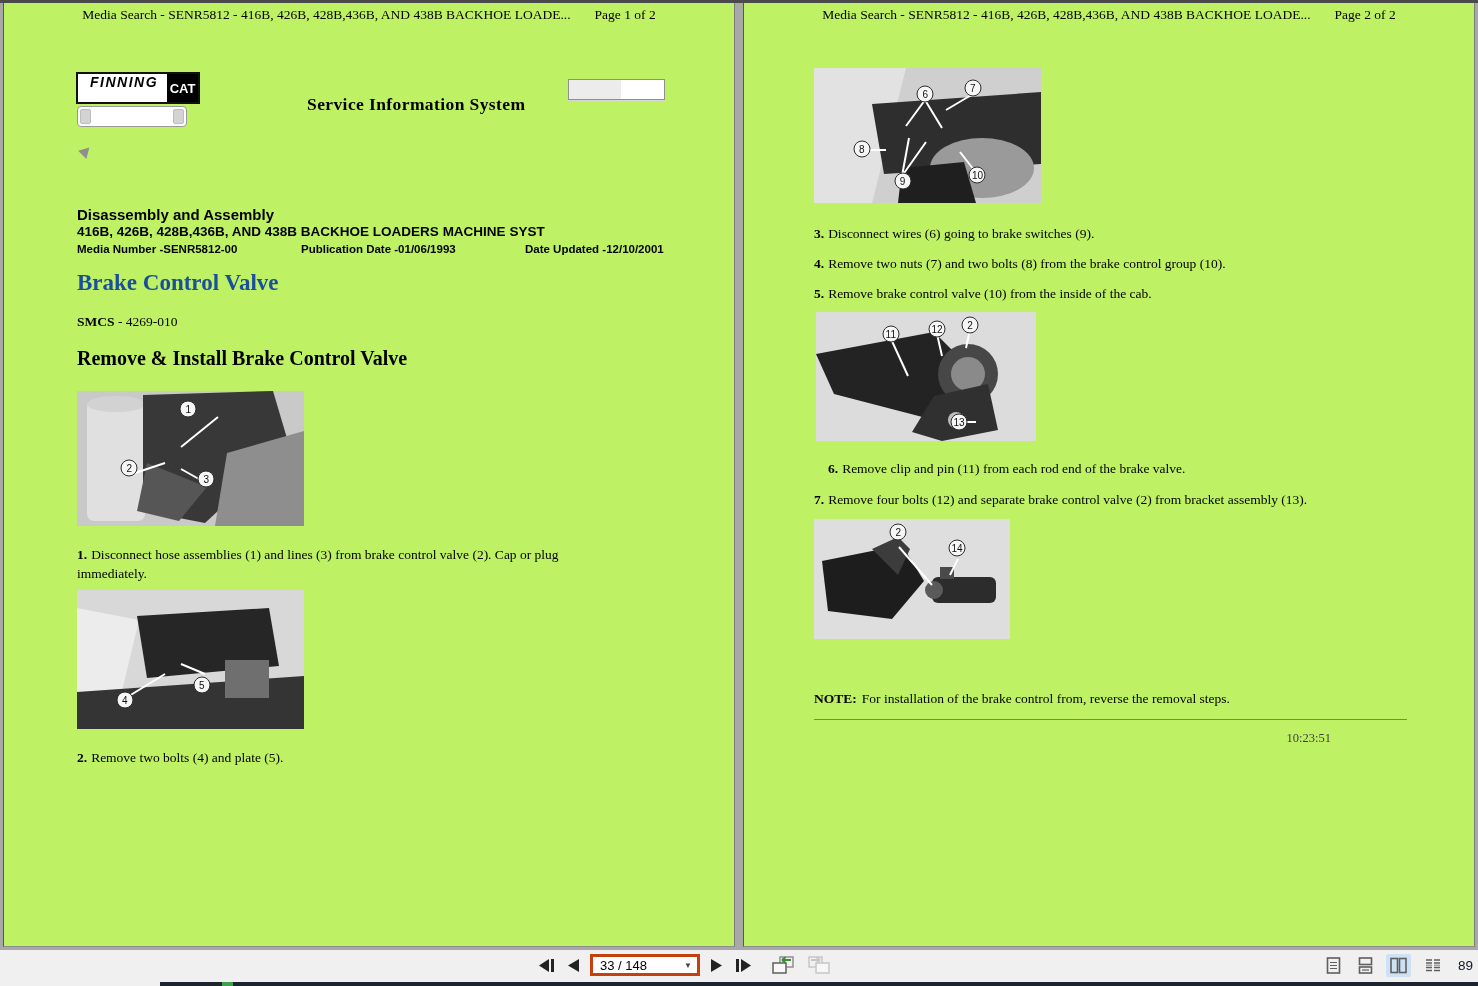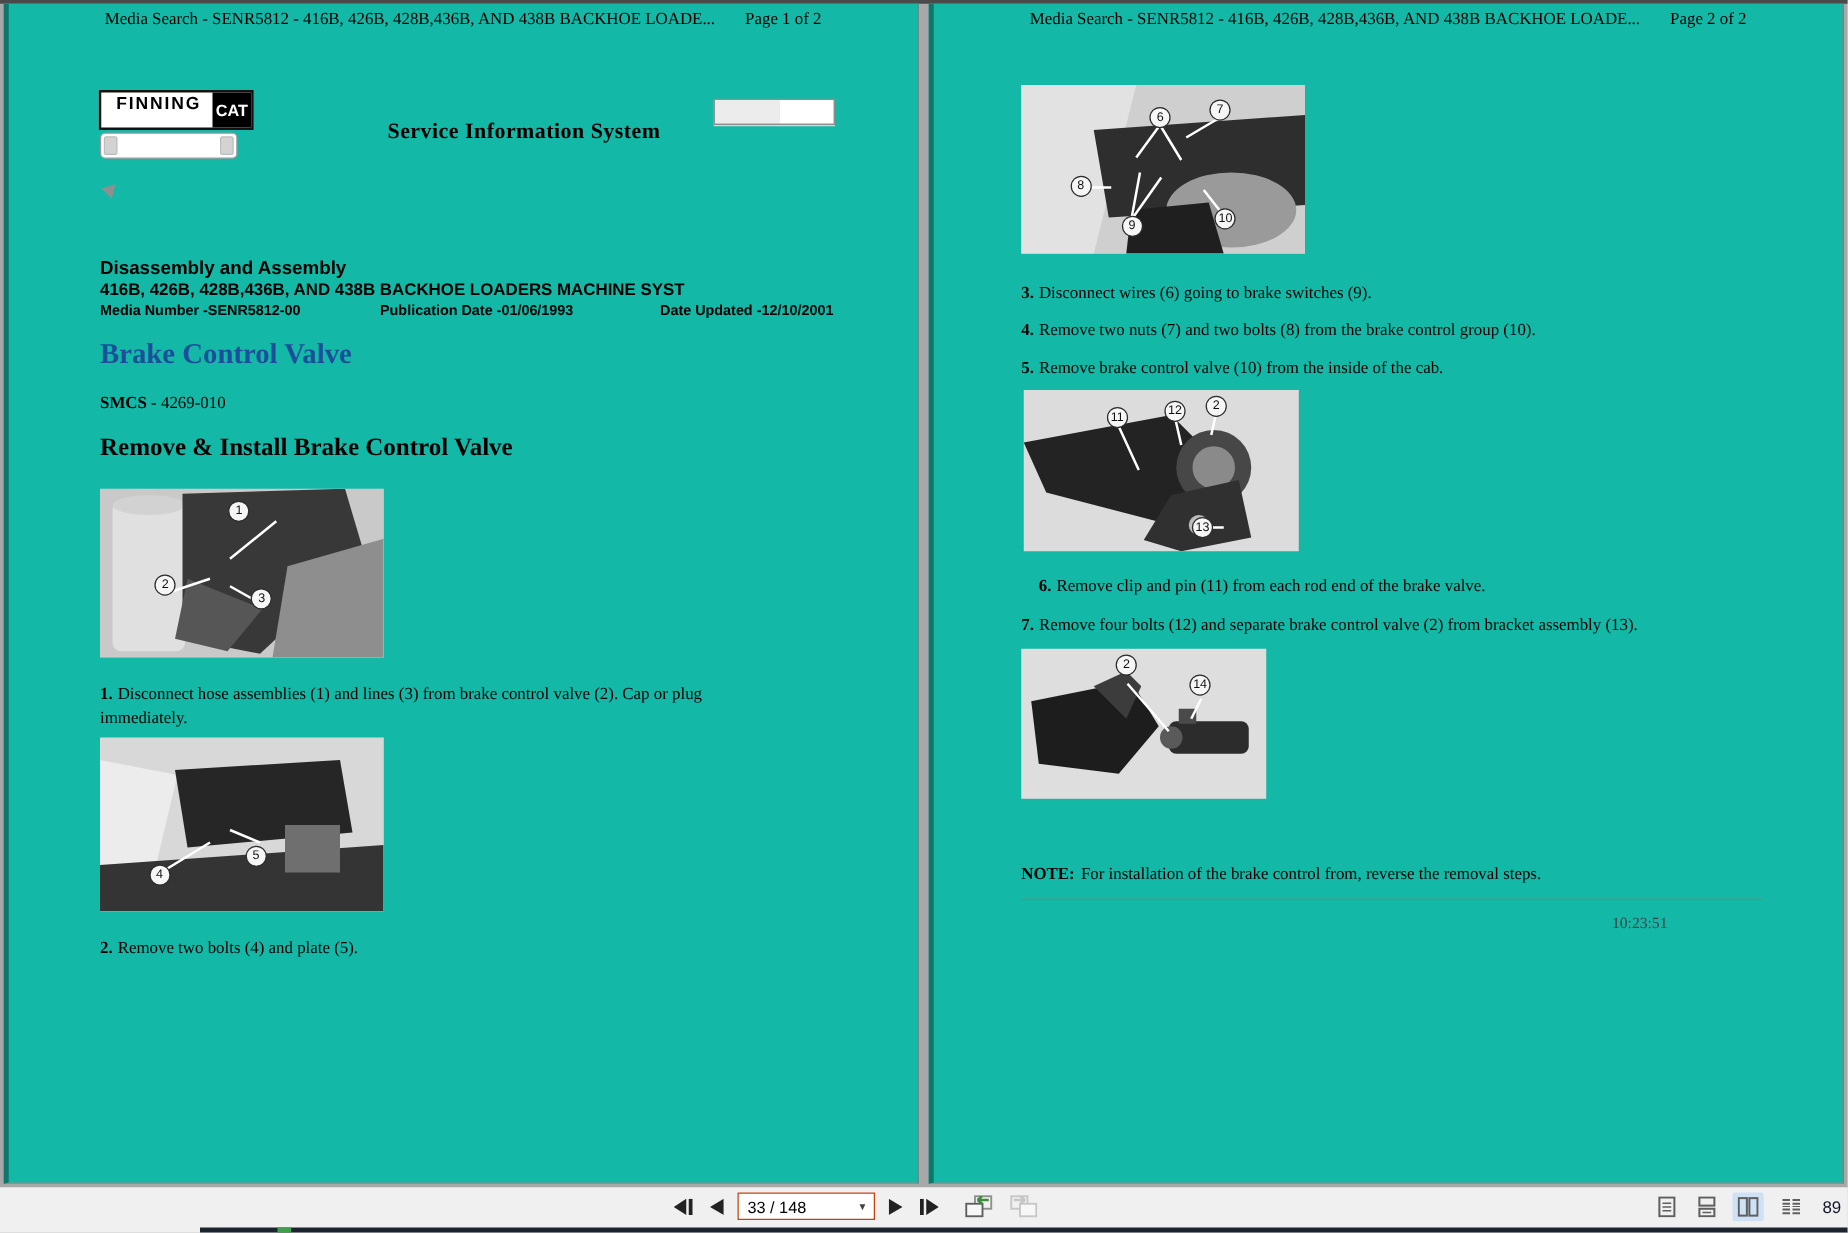--- a/index.html
+++ b/index.html
@@ -3,32 +3,32 @@
 <meta charset="utf-8">
 <style>
   * { margin:0; padding:0; box-sizing:border-box; }
   html,body { width:1478px; height:986px; overflow:hidden; background:#f0f0f1;
               font-family:"Liberation Serif", serif; color:#000; }
 
   
   .doc-area { position:absolute; left:0; top:0; width:1478px; height:950px;
               background:#a8a8a8; border-top:3px solid #4a4a4a;
               display:flex; gap:8px; padding:0 3px 3px 3px; }
-  .page { position:relative; background:#14b8a6; flex:1; overflow:hidden;
-          border-left:4px solid #0f766e; border-right:1px solid #7e7e7e; border-bottom:1px solid #8e8e8e; }
+  .page { position:relative; background:#bef264; flex:1; overflow:hidden;
+          border-left:1px solid #0f766e; border-right:1px solid #7e7e7e; border-bottom:1px solid #8e8e8e; }
 
   .page-header { position:absolute; top:4px; left:0; right:0; display:flex;
                  justify-content:center; gap:24px; font-size:13.5px; white-space:nowrap; }
 
   
   .logo { position:absolute; left:72px; top:69px; height:32px; display:flex;
           border:2px solid #111; background:#fff; }
   .logo-finning { display:flex; align-items:center; padding:0 9px 12px 12px;
                   font-family:"Liberation Sans", sans-serif; font-weight:bold;
-                  letter-spacing:1.5px; font-size:14px; }
+                  font-style:italic; letter-spacing:1.5px; font-size:14px; }
   .logo-cat { background:#000; color:#fff; display:flex; align-items:center; justify-content:center;
               width:31px; font-family:"Liberation Sans", sans-serif; font-weight:bold; font-size:13px; }
   .sis-title { position:absolute; left:303px; top:91px; font-size:17.5px; font-weight:bold;
                letter-spacing:.4px; }
   .tr-box { position:absolute; left:564px; top:76px; width:97px; height:21px;
             background:linear-gradient(to right,#ececec 0 55%,#fff 55%);
             border:1px solid #8f8f8f; box-shadow:0 1px 0 #d7d7d7; }
   .empty-select { position:absolute; left:73px; top:103px; width:110px; height:21px;
                   background:#fff; border:1px solid #9a9a9a; border-radius:4px;
                   display:flex; justify-content:space-between; align-items:center; padding:2px; }
@@ -58,21 +58,21 @@
         background:#f6f6f6; border:1px solid #2c2c2c; color:#111;
         font:10px/15px "Liberation Sans", sans-serif; text-align:center;
         transform:translate(-50%,-50%); }
 
   
   .toolbar { position:absolute; left:0; top:950px; width:1478px; height:33px;
              background:#f0f0f1; }
   .nav-group { position:absolute; left:537px; top:0; bottom:3px; display:flex;
                align-items:center; gap:9px; }
   .tb-btn { display:flex; align-items:center; justify-content:center; padding:2px; cursor:default; }
-  .page-box { width:110px; height:22px; background:#fff; border:1px solid #c2410c;
+  .page-box { width:110px; height:22px; background:#fff; border:3px solid #c2410c;
               display:flex; align-items:center; font-family:"Liberation Sans", sans-serif; }
   .page-box input { flex:1; border:none; outline:none; font:13px "Liberation Sans", sans-serif;
                     padding-left:7px; width:80px; background:transparent; }
   .page-box .caret { font-size:8px; color:#444; padding-right:5px; }
   .view-group { margin-left:8px; display:flex; gap:8px; align-items:center; }
   .right-group { position:absolute; right:5px; top:0; bottom:3px; display:flex;
                  align-items:center; gap:9px; }
   .layout-btn { padding:3px 4px; border-radius:2px; display:flex; align-items:center; }
   .layout-btn.selected { background:#cfe1f5; }
   .zoom-label { font:13.5px "Liberation Sans", sans-serif; color:#0f172a; margin-left:4px; }

